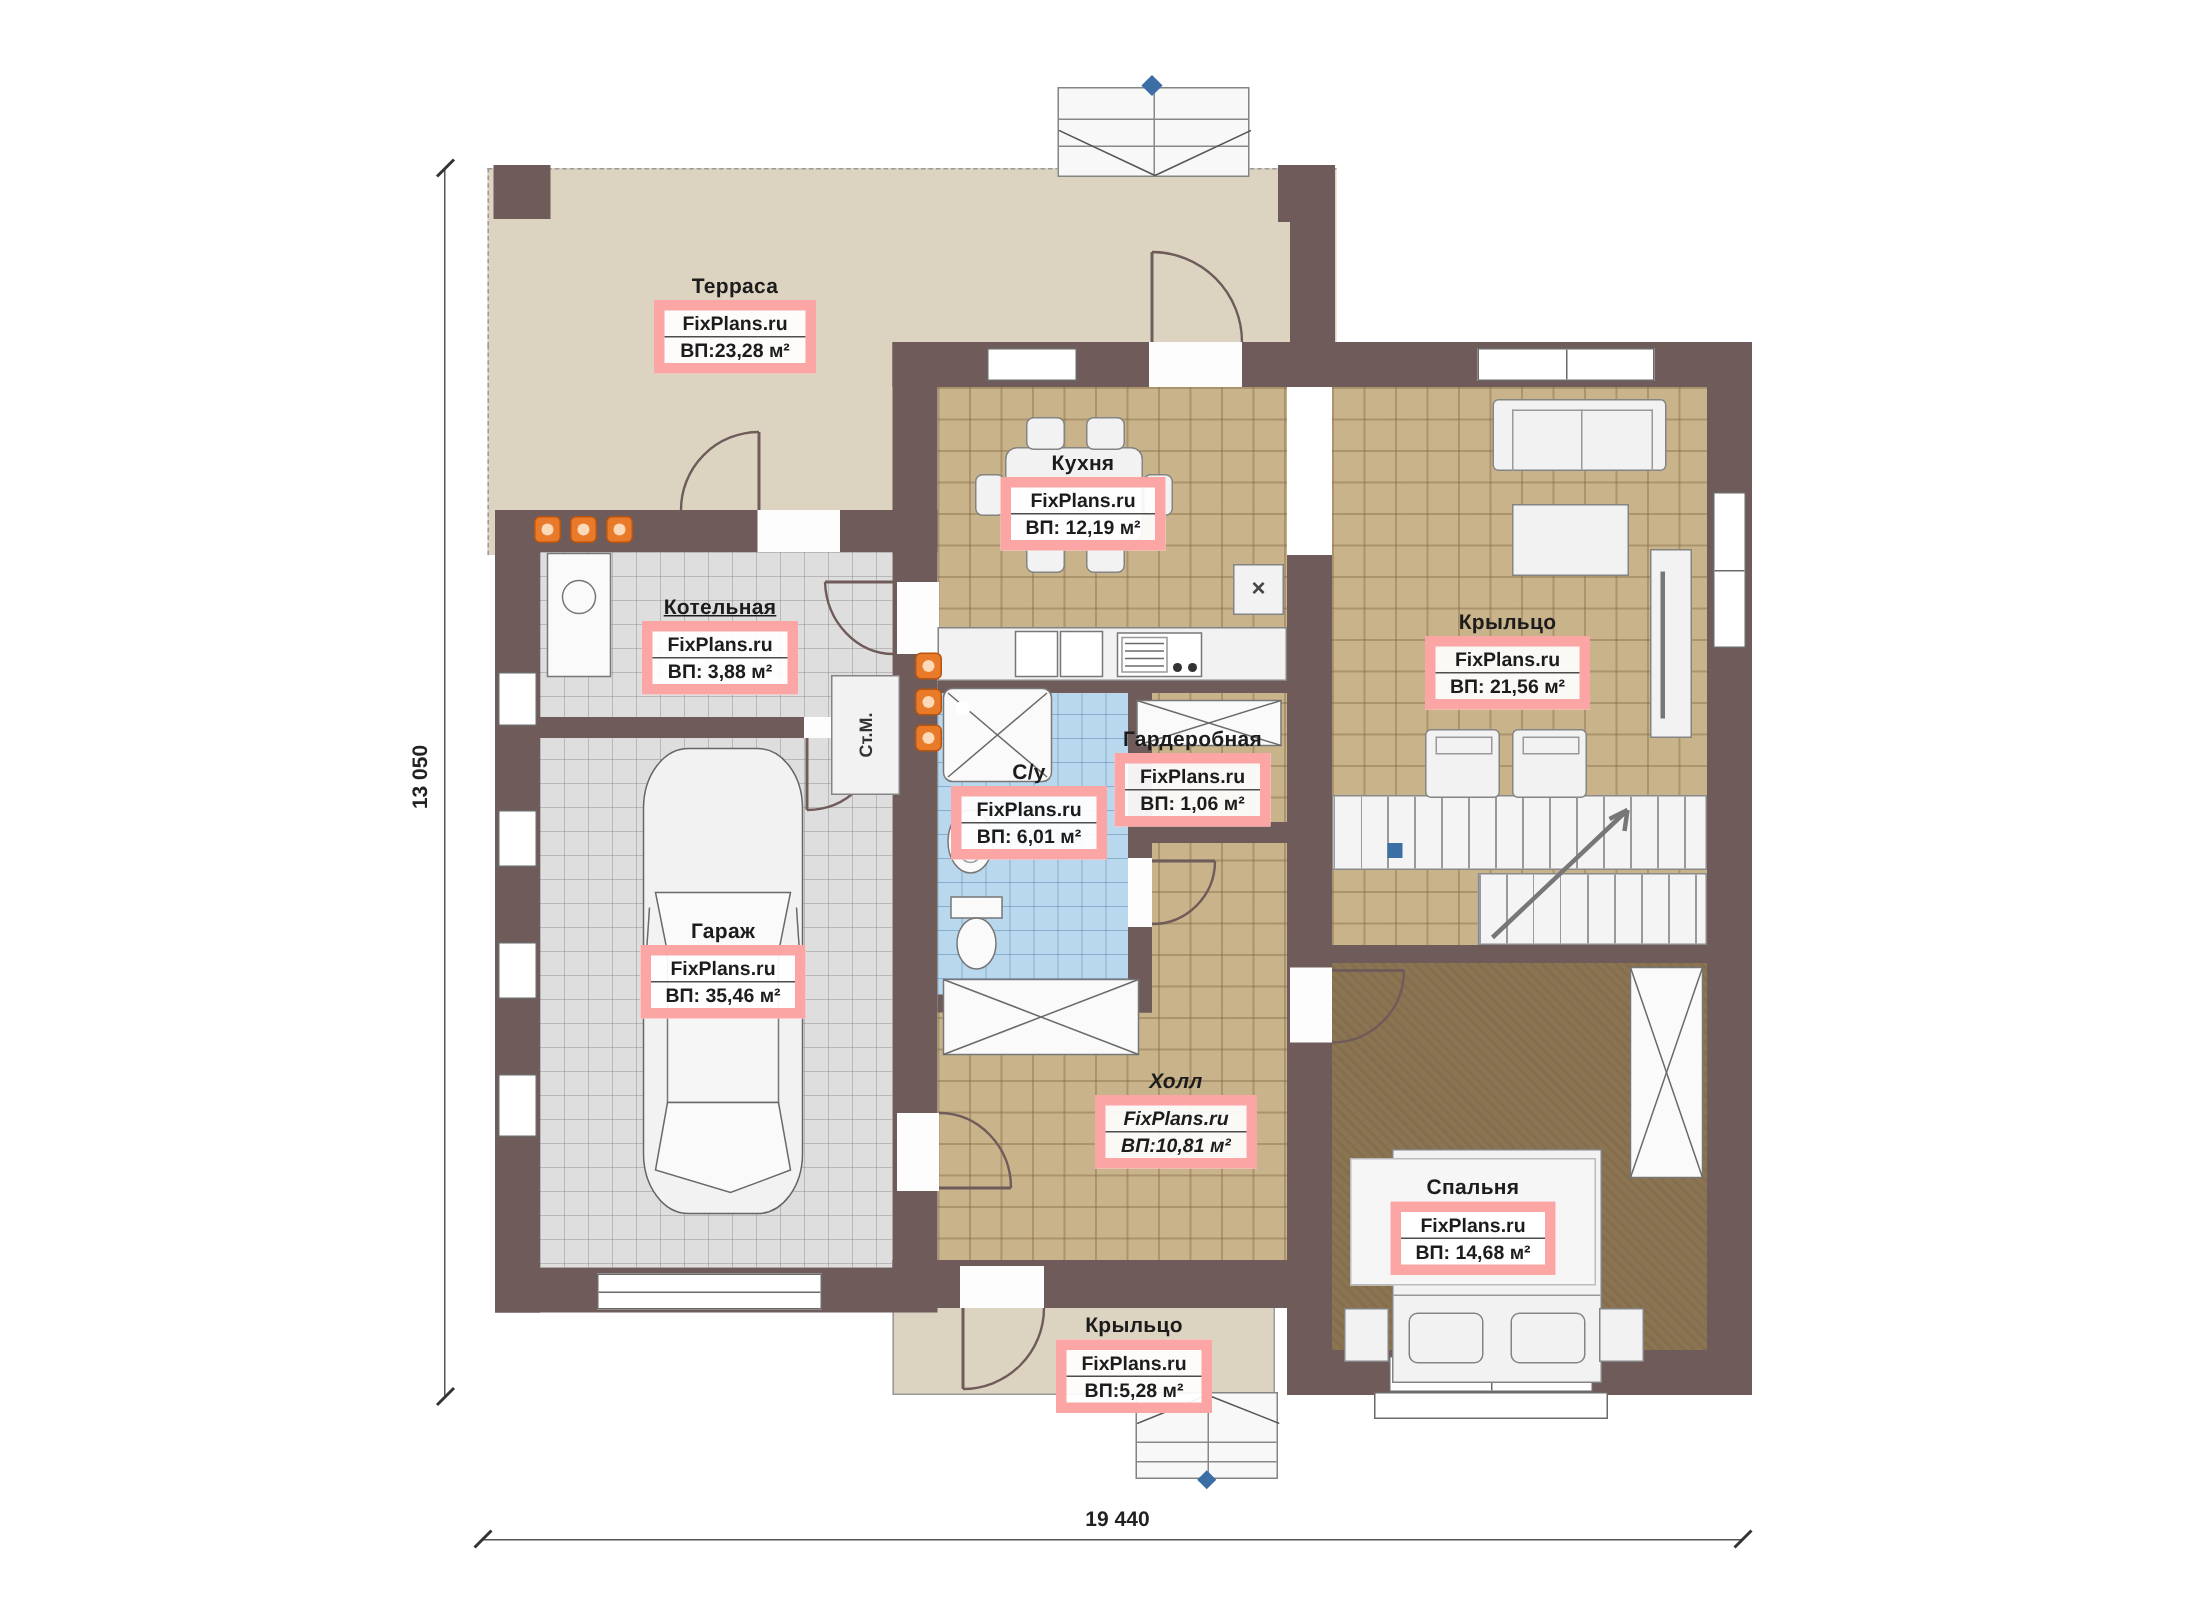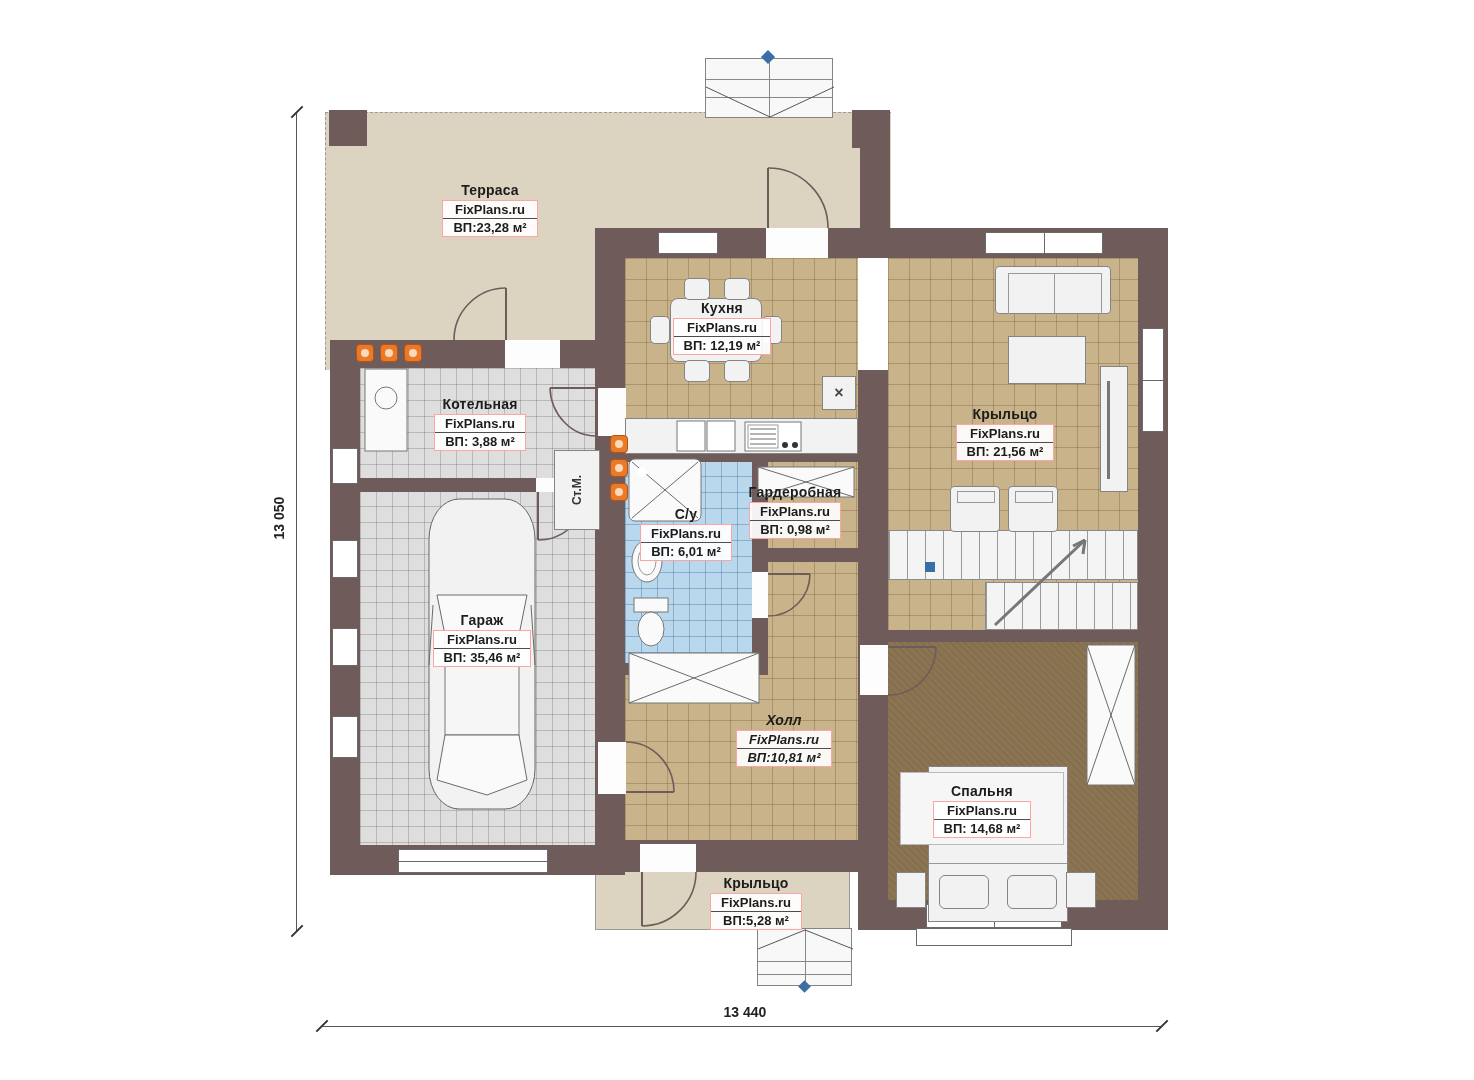--- a/index.html
+++ b/index.html
@@ -27,21 +27,21 @@
   .furn{position:absolute;background:#f2f2f2;border:1px solid #848484;box-sizing:border-box;}
   .treads{position:absolute;background:#f4f4f4;border:1px solid #8a8a8a;box-sizing:border-box;
     background-image:repeating-linear-gradient(90deg,#9a9a9a 0 1px,transparent 1px 18px);}
   .radiator{position:absolute;width:18px;height:18px;background:#e87a2a;border:1px solid #b85410;
     border-radius:4px;box-sizing:border-box;}
   .radiator::after{content:"";position:absolute;left:4px;top:4px;width:8px;height:8px;
     background:#fcd9b8;border-radius:50%;}
   .diamond{position:absolute;width:10px;height:10px;background:#3a6ea5;transform:rotate(45deg);}
   .room-label{position:absolute;width:160px;text-align:center;color:#1c1c1c;z-index:40;}
   .rl-title{font-size:14px;font-weight:bold;margin-bottom:2px;letter-spacing:.2px;}
-  .rl-box{display:inline-block;background:rgba(255,255,255,.92);border:1px solid #fca5a5;
+  .rl-box{display:inline-block;background:rgba(255,255,255,.92);border:7px solid #fca5a5;
     font-size:13px;font-weight:bold;}
   .rl-brand{border-bottom:1px solid #4d4d4d;padding:1px 10px;}
   .rl-area{padding:1px 10px;text-align:center;}
   .plate{background:#f6f6f6;padding:10px 6px 6px 6px;border:1px solid #bbb;}
   .dim-line{position:absolute;background:#555;}
   .dim-tick{position:absolute;width:16px;height:2px;background:#333;transform:rotate(-45deg);}
   .dim-text{position:absolute;font-size:14px;font-weight:bold;color:#222;}
   .xsvg{position:absolute;}
   svg line,svg path{stroke:#6a6a6a;}
   .door-svg path{fill:none;stroke:#6f5c5a;stroke-width:1.6;}
@@ -287,34 +287,34 @@
   <div class="room-label" style="left:410px;top:182px;">
     <div class="rl-title">Терраса</div>
     <div class="rl-box"><div class="rl-brand">FixPlans.ru</div>
       <div class="rl-area">ВП:23,28 м²</div></div>
   </div>
   <div class="room-label" style="left:642px;top:300px;">
     <div class="rl-title">Кухня</div>
     <div class="rl-box"><div class="rl-brand">FixPlans.ru</div>
       <div class="rl-area">ВП: 12,19 м²</div></div>
   </div>
-  <div class="room-label" style="left:400px;top:396px;">
+  <div class="room-label" style="left:400px;top:396px;text-decoration:underline;">
     <div class="rl-title">Котельная</div>
     <div class="rl-box"><div class="rl-brand">FixPlans.ru</div>
       <div class="rl-area">ВП: 3,88 м²</div></div>
   </div>
   <div class="room-label" style="left:925px;top:406px;">
     <div class="rl-title">Крыльцо</div>
     <div class="rl-box"><div class="rl-brand">FixPlans.ru</div>
       <div class="rl-area">ВП: 21,56 м²</div></div>
   </div>
   <div class="room-label" style="left:715px;top:484px;">
     <div class="rl-title">Гардеробная</div>
     <div class="rl-box"><div class="rl-brand">FixPlans.ru</div>
-      <div class="rl-area">ВП: 0,98 м²</div></div>
+      <div class="rl-area">ВП: 1,06 м²</div></div>
   </div>
   <div class="room-label" style="left:606px;top:506px;">
     <div class="rl-title">С/у</div>
     <div class="rl-box"><div class="rl-brand">FixPlans.ru</div>
       <div class="rl-area">ВП: 6,01 м²</div></div>
   </div>
   <div class="room-label" style="left:402px;top:612px;">
     <div class="rl-title">Гараж</div>
     <div class="rl-box"><div class="rl-brand">FixPlans.ru</div>
       <div class="rl-area">ВП: 35,46 м²</div></div>
@@ -336,15 +336,15 @@
   </div>
 
   <div class="dim-line" style="left:296px;top:112px;width:1px;height:820px;"></div>
   <div class="dim-tick" style="left:289px;top:111px;"></div>
   <div class="dim-tick" style="left:289px;top:930px;"></div>
   <div class="dim-text" style="left:258px;top:510px;transform:rotate(-90deg);transform-origin:center;white-space:nowrap;">13 050</div>
 
   <div class="dim-line" style="left:322px;top:1026px;width:840px;height:1px;"></div>
   <div class="dim-tick" style="left:314px;top:1025px;"></div>
   <div class="dim-tick" style="left:1154px;top:1025px;"></div>
-  <div class="dim-text" style="left:700px;top:1004px;width:90px;text-align:center;">13 440</div>
+  <div class="dim-text" style="left:700px;top:1004px;width:90px;text-align:center;">19 440</div>
 
 </div>
 
 </body></html>

